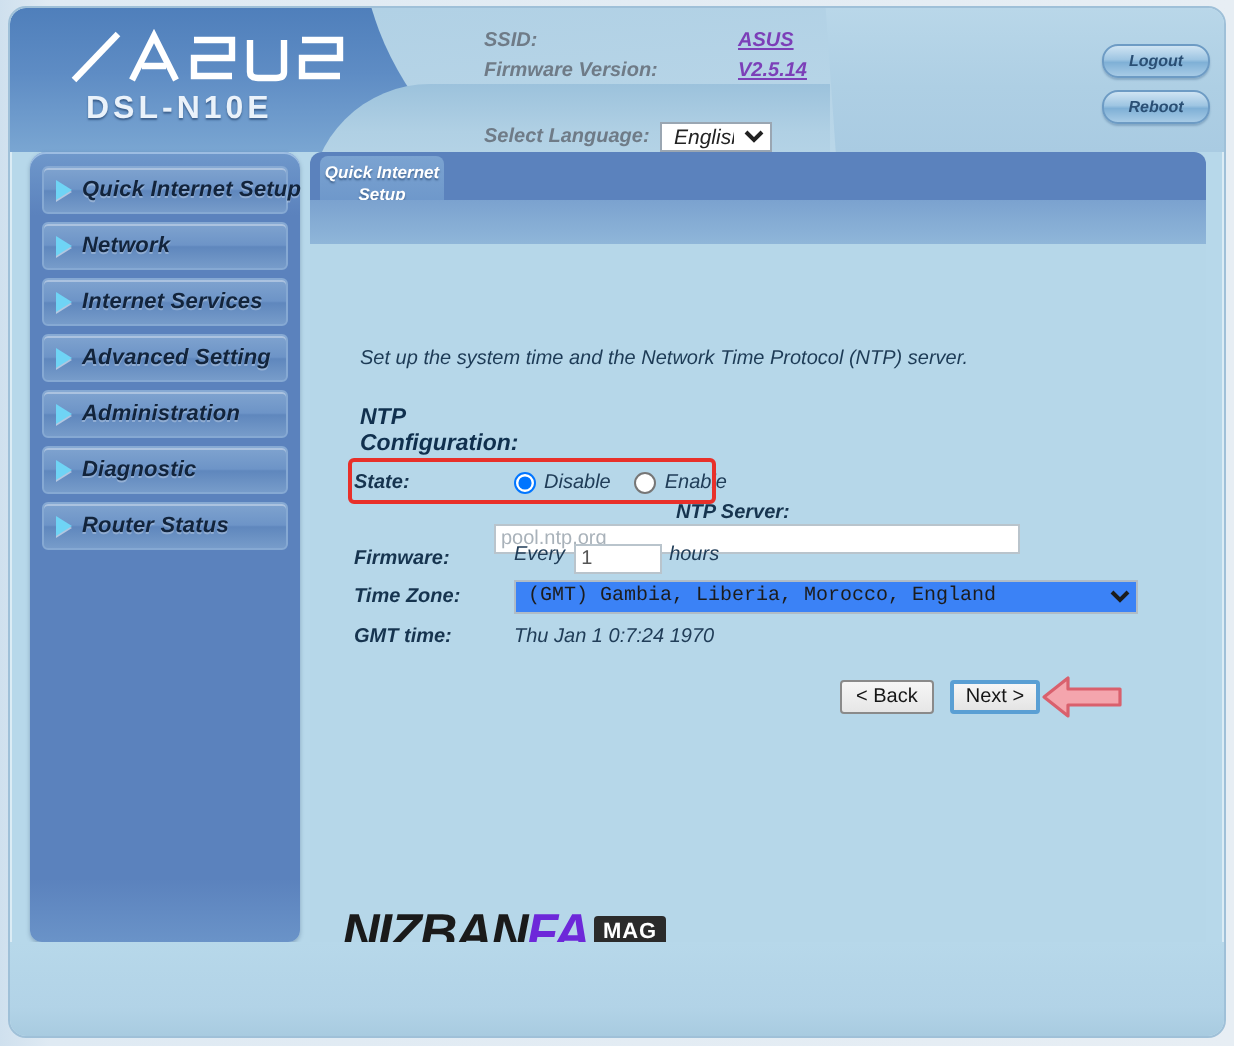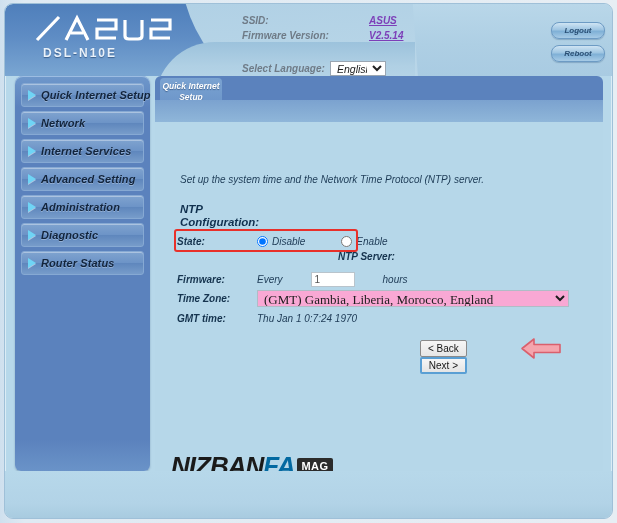--- a/index.html
+++ b/index.html
@@ -45,21 +45,21 @@
     background:linear-gradient(to bottom,#9cc2dc 0%,#b0d0e4 40%,#bdd9ea 100%);
     border-radius:130px 0 0 0;
   }
   
   #asus-logo{
     position:absolute;left:28px;top:8px;width:150px;height:34px;
   }
   #asus-logo svg{display:block;}
   #model{
     position:absolute;left:38px;top:42px;
-    color:#eaf2fa;font-size:12px;font-weight:bold;letter-spacing:2.0px;
+    color:#eaf2fa;font-size:16px;font-weight:bold;letter-spacing:2.0px;
     font-family:"Liberation Sans",sans-serif;
     text-shadow:0 1px 1px rgba(20,50,90,.55);
   }
 
   
   #hdr-info{position:absolute;left:237px;top:9px;width:290px;}
   .hdr-row{display:flex;align-items:flex-start;margin-bottom:2px;}
   .hdr-lbl{
     width:88px;color:#6f7b87;font-size:10px;font-style:italic;
     font-weight:bold;line-height:11px;padding-top:2px;
@@ -154,21 +154,21 @@
   }
 
   
   .frow{
     position:absolute;left:22px;width:402px;height:19px;
     display:flex;align-items:center;
   }
   .flabel{
     width:80px;font-size:10px;font-weight:bold;font-style:italic;color:#16344f;
   }
-  .fctl{flex:1;display:flex;align-items:center;gap:24px;}
+  .fctl{flex:1;display:flex;align-items:flex-start;}
 
   #row-state{top:110px;}
   #row-ntp{top:129px;flex-direction:column;}
   #row-interval{top:148px;}
   #row-tz{top:167px;}
   #row-gmt{top:187px;}
 
   .radio-wrap{display:flex;align-items:center;margin-right:12px;}
   input[type=radio]{
     width:11px;height:11px;margin:0 4px 0 0;vertical-align:middle;
@@ -179,34 +179,34 @@
     font-family:"Liberation Sans",sans-serif;font-size:10px;
     border:1px solid #b9c4cc;background:#fff;color:#333;
     height:15px;box-sizing:border-box;padding:0 3px;
   }
   #ntp-server{width:263px;}
   #ntp-server::placeholder{color:#a9b2ba;}
   #interval-val{width:44px;text-align:left;color:#555;}
   .inline-txt{font-size:10px;font-style:italic;color:#203d58;margin:0 4px;}
 
   #tz-select{
-    font-family:Liberation Serif, serif;font-size:13px;
-    width:312px;height:17px;border:1px solid #b0bcc6;background:#f9a8d4;color:#1c1c1c;
+    font-family:Liberation Mono, monospace;font-size:10px;
+    width:312px;height:17px;border:1px solid #b0bcc6;background:#3b82f6;color:#1c1c1c;
     padding:0 2px;
   }
   #gmt-time{font-size:10px;font-style:italic;color:#203d58;}
 
   
   #state-highlight{
     position:absolute;left:19px;top:107px;width:180px;height:19px;
     border:2px solid #e8302a;border-radius:3px;pointer-events:none;
   }
 
   
-  #btnrow{position:absolute;left:265px;top:218px;display:flex;flex-direction:column;}
+  #btnrow{position:absolute;left:265px;top:218px;display:flex;align-items:center;}
   .navbtn{
     font-family:"Liberation Sans",sans-serif;font-size:10px;color:#161616;
     height:17px;padding:0 7px;margin-right:8px;
     background:linear-gradient(to bottom,#f6f6f6 0%,#e6e6e6 100%);
     border:1px solid #8a8a8a;border-radius:2px;cursor:pointer;
   }
   #btn-next{
     border:2px solid #5a9fd4;background:linear-gradient(to bottom,#f6f6f6,#e4e4e4);
     padding:0 6px;
   }
@@ -215,21 +215,21 @@
 
   
   #watermark{
     position:absolute;left:16px;top:331px;display:flex;align-items:center;
   }
   #wm-text{
     font-family:"Liberation Sans",sans-serif;
     font-size:26px;font-weight:bold;font-style:italic;color:#1a1a1a;
     letter-spacing:-1px;line-height:26px;
   }
-  #wm-fa{color:#0369a1;}
+  #wm-fa{color:#6d28d9;}
   #wm-mag{
     margin-left:3px;background:#2b2b2b;color:#ffffff;
     font-size:11px;font-weight:bold;font-style:normal;
     padding:2px 4px;border-radius:2px;letter-spacing:.5px;
     font-family:"Liberation Sans",sans-serif;
   }
 
   
   #bottombar{
     position:absolute;left:0;top:467px;width:607px;height:47px;
@@ -332,20 +332,23 @@
         <span class="radio-wrap">
           <input type="radio" name="ntpstate" style="">
           <span class="radio-lbl">Enable</span>
         </span>
       </div>
     </div>
     <div id="state-highlight"></div>
 
     <div class="frow" id="row-ntp">
       <div class="flabel">NTP Server:</div>
+      <div class="fctl">
+        <input type="text" class="txtinput" id="ntp-server" placeholder="pool.ntp.org" style="">
+      </div>
     </div>
 
     <div class="frow" id="row-interval">
       <div class="flabel">Firmware:</div>
       <div class="fctl">
         <span class="inline-txt" style="margin-left:0;">Every</span>
         <input type="text" class="txtinput" id="interval-val" value="1" style="">
         <span class="inline-txt">hours</span>
       </div>
     </div>

